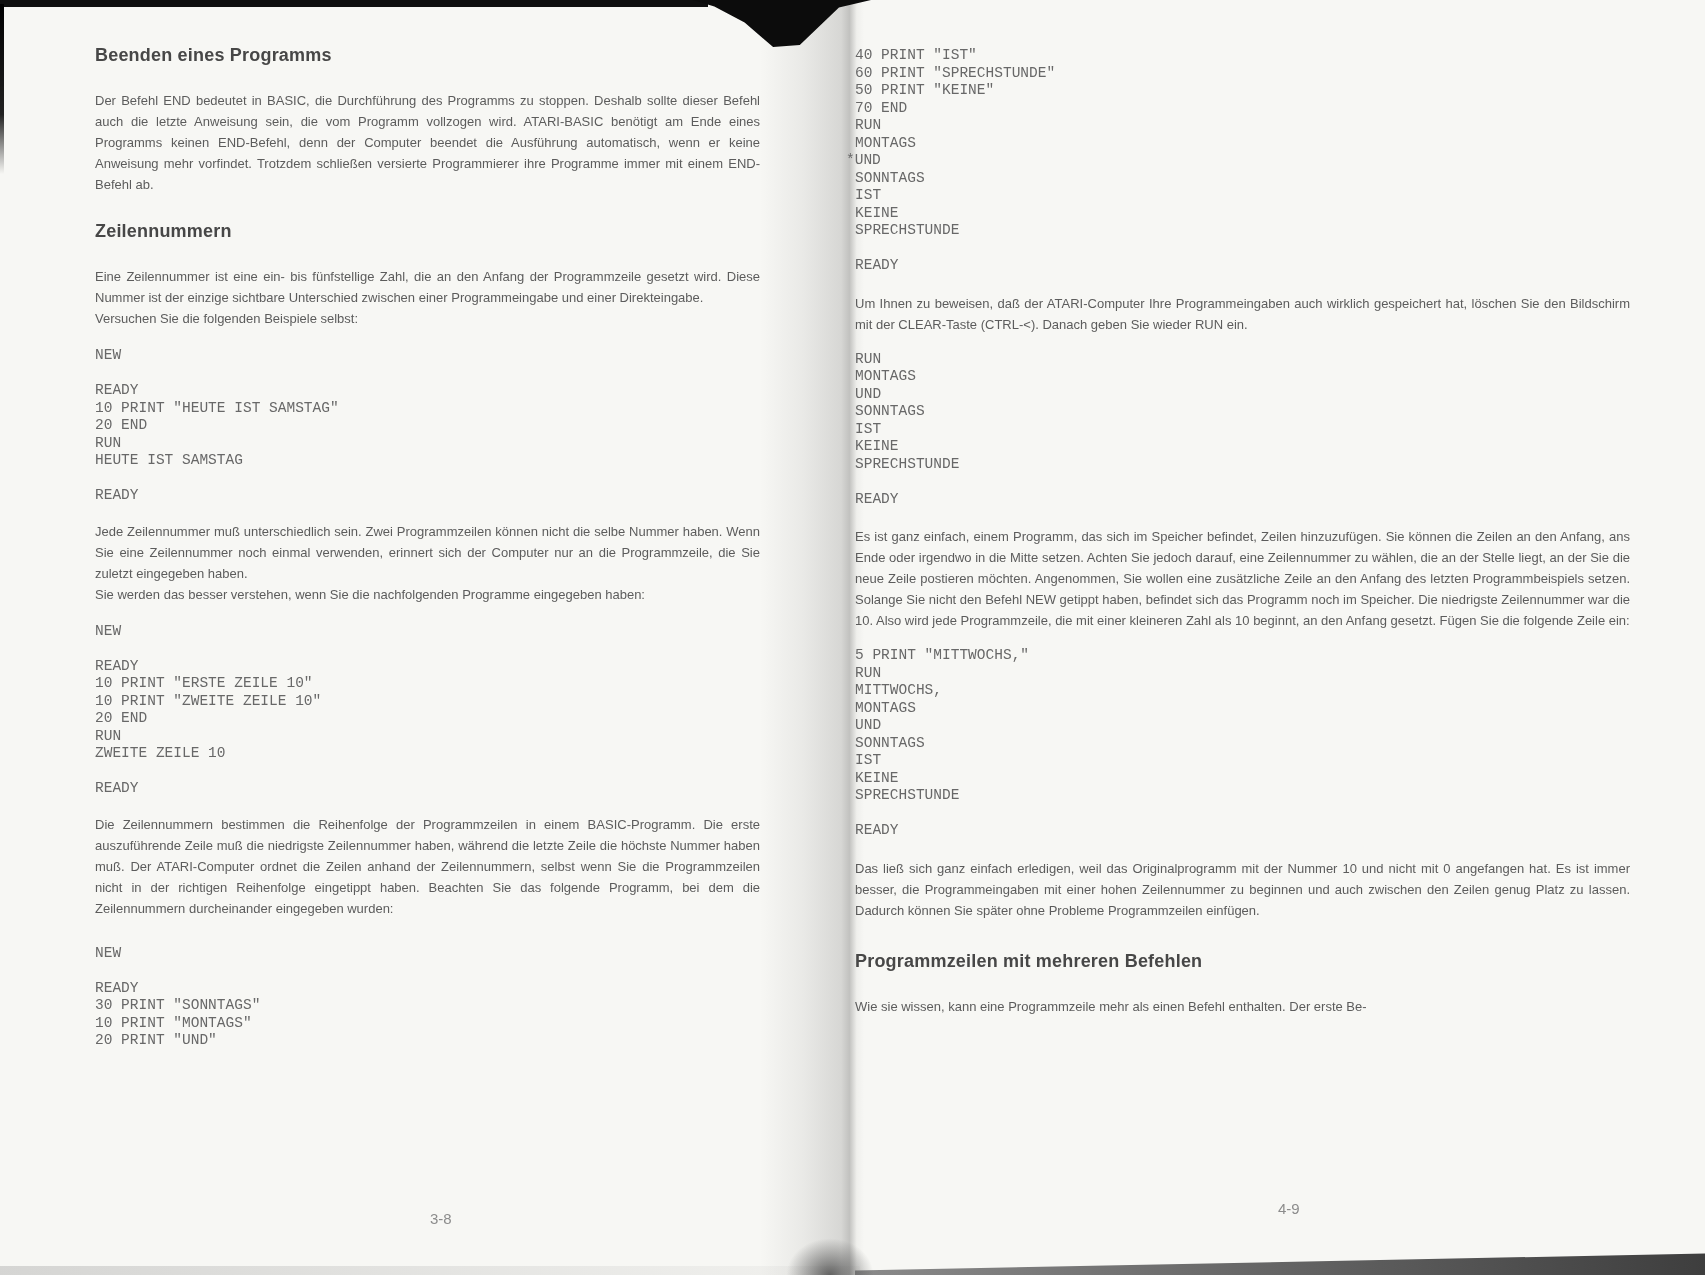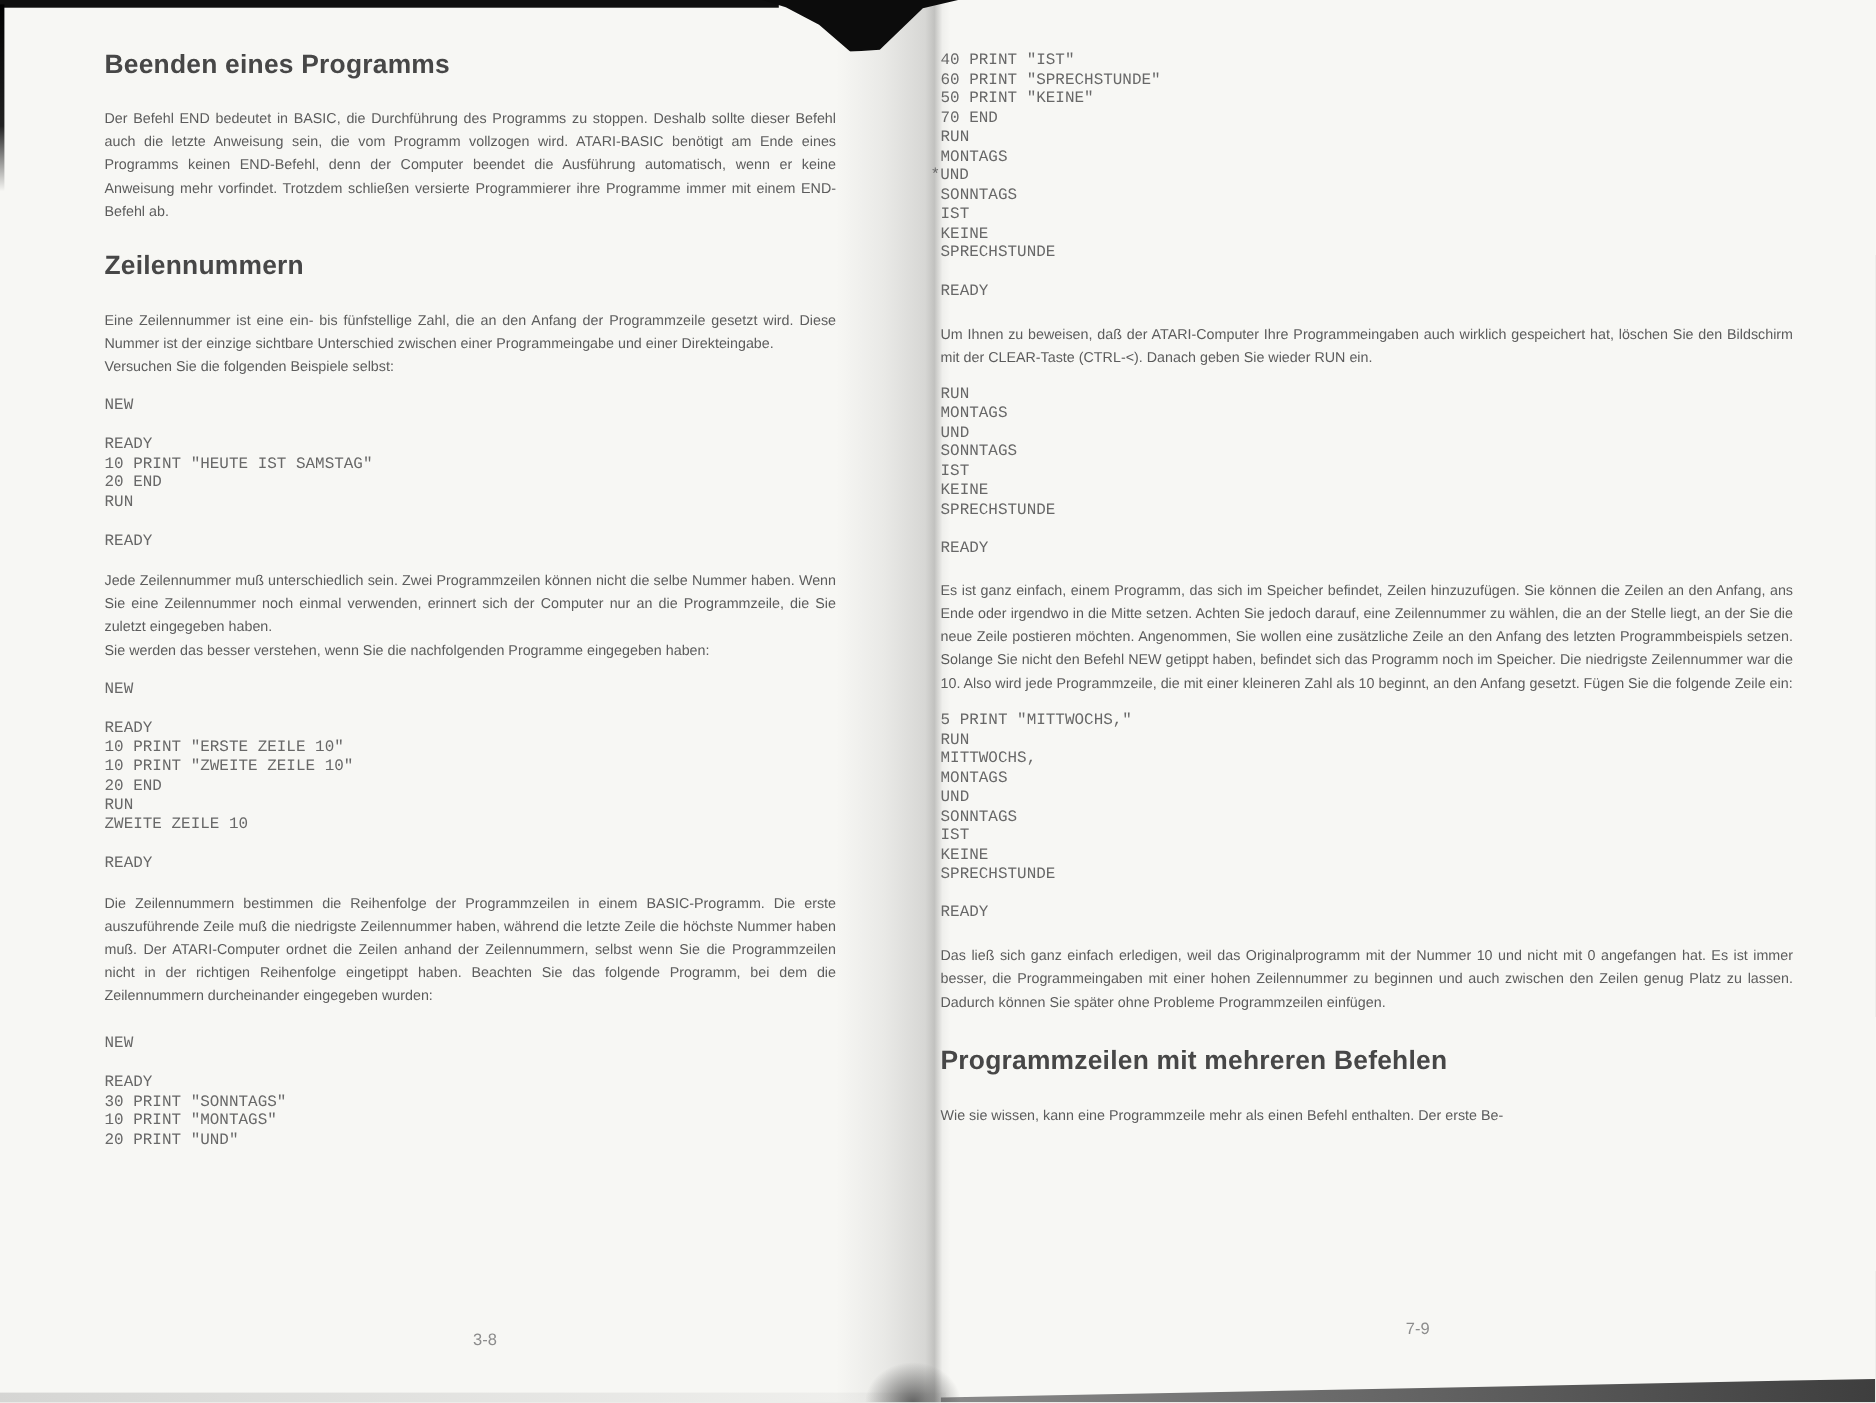--- a/index.html
+++ b/index.html
@@ -40,21 +40,21 @@
     clip-path:polygon(0 88%,100% 42%,100% 100%,0 100%);}
   .bottom-left-shadow{position:absolute;left:0;top:1266px;width:860px;height:9px;
     background:linear-gradient(to right, rgba(150,150,150,0.35), rgba(150,150,150,0.05));}
 
   
   .page-col{position:absolute;top:45px;}
   .page-col.left{left:95px;width:665px;}
   .page-col.right{left:855px;width:775px;}
 
   .heading{
-    font-size:24px;font-weight:bold;color:var(--ink-heading);
+    font-size:18px;font-weight:bold;color:var(--ink-heading);
     letter-spacing:.2px;margin:0 0 24px 0;
   }
   .heading.spaced-top{margin-top:14px;}
   .para{margin:0 0 20px 0;}
   .para-seg{
     font-size:13px;line-height:21px;color:var(--ink-body);
     text-align:justify;margin:0;
   }
   .code{
     font-family:"Liberation Mono","DejaVu Sans Mono",monospace;
@@ -94,21 +94,21 @@
   <div class="page-col left" id="left-page">
       <div class="heading">Beenden eines Programms</div>
       <div class="para big-gap">
         <p class="para-seg">Der Befehl END bedeutet in BASIC, die Durchführung des Programms zu stoppen. Deshalb sollte dieser Befehl auch die letzte Anweisung sein, die vom Programm vollzogen wird. ATARI-BASIC benötigt am Ende eines Programms keinen END-Befehl, denn der Computer beendet die Ausführung automatisch, wenn er keine Anweisung mehr vorfindet. Trotzdem schließen versierte Programmierer ihre Programme immer mit einem END-Befehl ab.</p>
       </div>
       <div class="heading spaced-top">Zeilennummern</div>
       <div class="para">
         <p class="para-seg">Eine Zeilennummer ist eine ein- bis fünfstellige Zahl, die an den Anfang der Programmzeile gesetzt wird. Diese Nummer ist der einzige sichtbare Unterschied zwischen einer Programmeingabe und einer Direkteingabe.</p>
         <p class="para-seg">Versuchen Sie die folgenden Beispiele selbst:</p>
       </div>
-      <div class="code"><div class="code-line">NEW</div><div class="code-line"></div><div class="code-line">READY</div><div class="code-line">10 PRINT "HEUTE IST SAMSTAG"</div><div class="code-line">20 END</div><div class="code-line">RUN</div><div class="code-line"></div><div class="code-line">READY</div></div>
+      <div class="code"><div class="code-line">NEW</div><div class="code-line"></div><div class="code-line">READY</div><div class="code-line">10 PRINT "HEUTE IST SAMSTAG"</div><div class="code-line">20 END</div><div class="code-line">RUN</div><div class="code-line">HEUTE IST SAMSTAG</div><div class="code-line"></div><div class="code-line">READY</div></div>
       <div class="para">
         <p class="para-seg">Jede Zeilennummer muß unterschiedlich sein. Zwei Programmzeilen können nicht die selbe Nummer haben. Wenn Sie eine Zeilennummer noch einmal verwenden, erinnert sich der Computer nur an die Programmzeile, die Sie zuletzt eingegeben haben.</p>
         <p class="para-seg">Sie werden das besser verstehen, wenn Sie die nachfolgenden Programme eingegeben haben:</p>
       </div>
       <div class="code"><div class="code-line">NEW</div><div class="code-line"></div><div class="code-line">READY</div><div class="code-line">10 PRINT "ERSTE ZEILE 10"</div><div class="code-line">10 PRINT "ZWEITE ZEILE 10"</div><div class="code-line">20 END</div><div class="code-line">RUN</div><div class="code-line">ZWEITE ZEILE 10</div><div class="code-line"></div><div class="code-line">READY</div></div>
       <div class="para big-gap">
         <p class="para-seg">Die Zeilennummern bestimmen die Reihenfolge der Programmzeilen in einem BASIC-Programm. Die erste auszuführende Zeile muß die niedrigste Zeilennummer haben, während die letzte Zeile die höchste Nummer haben muß. Der ATARI-Computer ordnet die Zeilen anhand der Zeilennummern, selbst wenn Sie die Programmzeilen nicht in der richtigen Reihenfolge eingetippt haben. Beachten Sie das folgende Programm, bei dem die Zeilennummern durcheinander eingegeben wurden:</p>
       </div>
       <div class="code"><div class="code-line">NEW</div><div class="code-line"></div><div class="code-line">READY</div><div class="code-line">30 PRINT "SONNTAGS"</div><div class="code-line">10 PRINT "MONTAGS"</div><div class="code-line">20 PRINT "UND"</div></div>
     </div>
@@ -125,14 +125,14 @@
       <div class="para big-gap">
         <p class="para-seg">Das ließ sich ganz einfach erledigen, weil das Originalprogramm mit der Nummer 10 und nicht mit 0 angefangen hat. Es ist immer besser, die Programmeingaben mit einer hohen Zeilennummer zu beginnen und auch zwischen den Zeilen genug Platz zu lassen. Dadurch können Sie später ohne Probleme Programmzeilen einfügen.</p>
       </div>
       <div class="heading spaced-top">Programmzeilen mit mehreren Befehlen</div>
       <div class="para">
         <p class="para-seg">Wie sie wissen, kann eine Programmzeile mehr als einen Befehl enthalten. Der erste Be-</p>
       </div>
     </div>
 
   <div class="page-number left-num">3-8</div>
-  <div class="page-number right-num">7-9</div>
+  <div class="page-number right-num">4-9</div>
 </div>
 
 </body></html>

